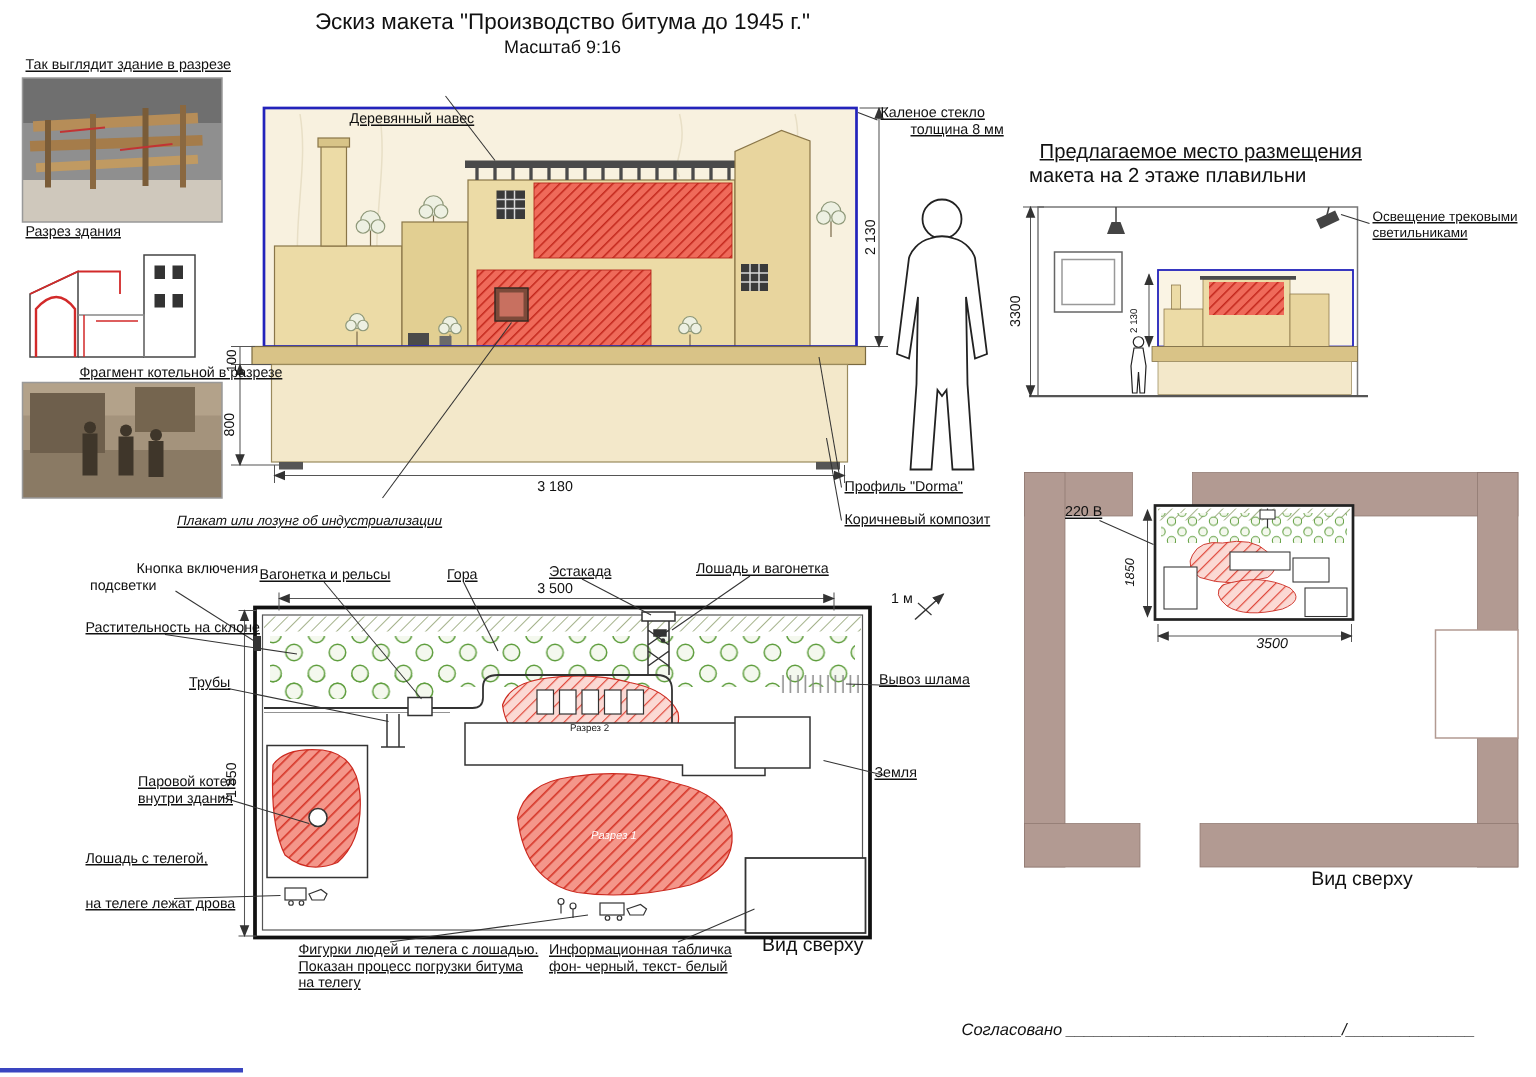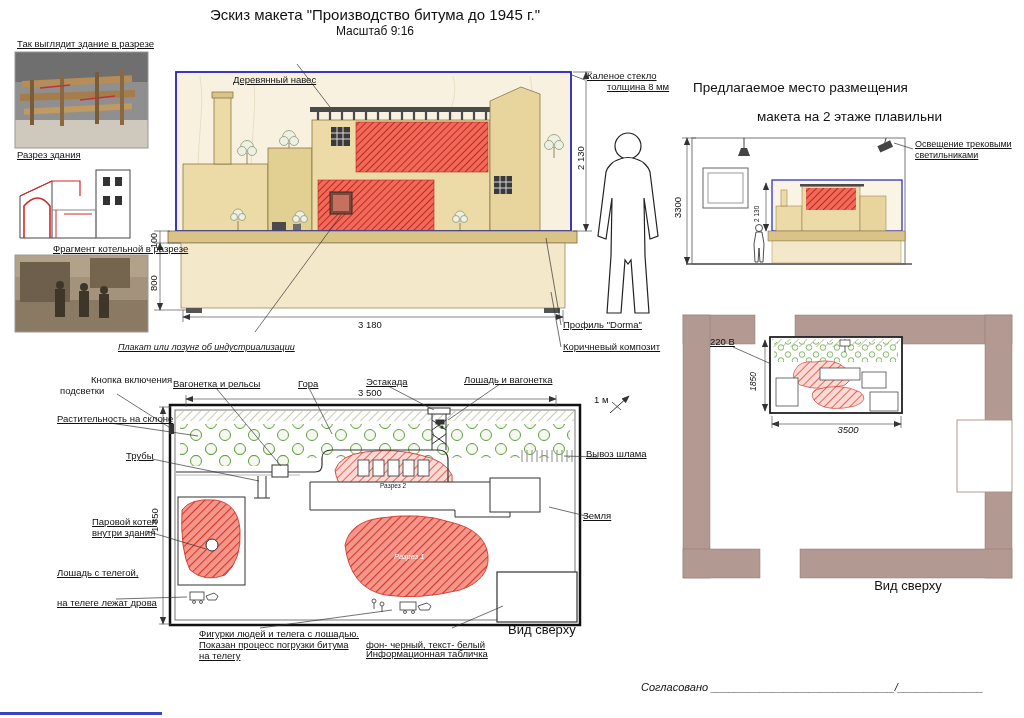--- a/index.html
+++ b/index.html
@@ -395,22 +395,22 @@
 <div class="lbl u" style="left:587px; top:71px;">Каленое стекло</div>
 <div class="lbl u" style="left:587px; top:82px;padding-left:20px;">толщина 8 мм</div>
 <div class="lbl vert" style="left:576px; top:170px;">2 130</div>
 <div class="lbl vert s9" style="left:149px; top:248px;">100</div>
 <div class="lbl vert" style="left:149px; top:291px;">800</div>
 <div class="lbl center" style="left:320px; top:320px; width:100px;">3 180</div>
 <div class="lbl u s9" style="left:118px; top:342px;font-style:italic;">Плакат или лозунг об индустриализации</div>
 <div class="lbl u" style="left:563px; top:320px;">Профиль "Dorma"</div>
 <div class="lbl u" style="left:563px; top:342px;">Коричневый композит</div>
 
-<div class="lbl s135 center" style="left:668px; top:80px; width:265px;">Предлагаемое место размещения</div>
-<div class="lbl s135 center" style="left:677px; top:109px; width:265px;text-align:right;">макета на 2 этаже плавильни</div>
+<div class="lbl s135 center" style="left:668px; top:93px; width:265px;text-decoration:underline;">Предлагаемое место размещения</div>
+<div class="lbl s135 center" style="left:646px; top:109px; width:265px;">макета на 2 этаже плавильни</div>
 <div class="lbl u s9" style="left:915px; top:139px;">Освещение трековыми</div>
 <div class="lbl u s9" style="left:915px; top:150px;">светильниками</div>
 <div class="lbl vert" style="left:673px; top:218px;">3300</div>
 <div class="lbl vert tiny" style="left:753px; top:222px;">2 130</div>
 <div class="lbl u" style="left:710px; top:337px;">220 В</div>
 <div class="lbl vert it" style="left:749px; top:391px; font-size:8.5px;">1850</div>
 <div class="lbl it center" style="left:808px; top:425px; width:80px;">3500</div>
 <div class="lbl s13 center" style="left:848px; top:579px; width:120px;">Вид сверху</div>
 
 <div class="lbl" style="left:60px; top:375px;padding-left:31px;">Кнопка включения</div>
@@ -426,21 +426,21 @@
 <div class="lbl u" style="left:586px; top:449px;">Вывоз шлама</div>
 <div class="lbl u" style="left:92px; top:517px;">Паровой котел</div>
 <div class="lbl u" style="left:92px; top:528px;">внутри здания</div>
 <div class="lbl u" style="left:583px; top:511px;">Земля</div>
 <div class="lbl vert" style="left:150px; top:532px;">1 850</div>
 <div class="lbl u" style="left:57px; top:568px;">Лошадь с телегой,</div>
 <div class="lbl u" style="left:57px; top:598px;">на телеге лежат дрова</div>
 <div class="lbl u" style="left:199px; top:629px;">Фигурки людей и телега с лошадью.</div>
 <div class="lbl u" style="left:199px; top:640px;">Показан процесс погрузки битума</div>
 <div class="lbl u" style="left:199px; top:651px;">на телегу</div>
-<div class="lbl u" style="left:366px; top:649px;text-align:right;">Информационная табличка</div>
+<div class="lbl u" style="left:366px; top:629px;text-align:right;">Информационная табличка</div>
 <div class="lbl u" style="left:366px; top:640px;">фон- черный, текст- белый</div>
 <div class="lbl s13" style="left:508px; top:623px;">Вид сверху</div>
 <div class="lbl mini" style="left:394px; top:553px; color:#fff;font-style:italic;">Разрез 1</div>
 <div class="lbl tiny" style="left:380px; top:482px; color:#222;">Разрез 2</div>
 
 <div class="lbl it" style="left:641px; top:681px; font-size:11px;">Согласовано ______________________________/______________</div>
 
 </div>
 
 </body></html>

